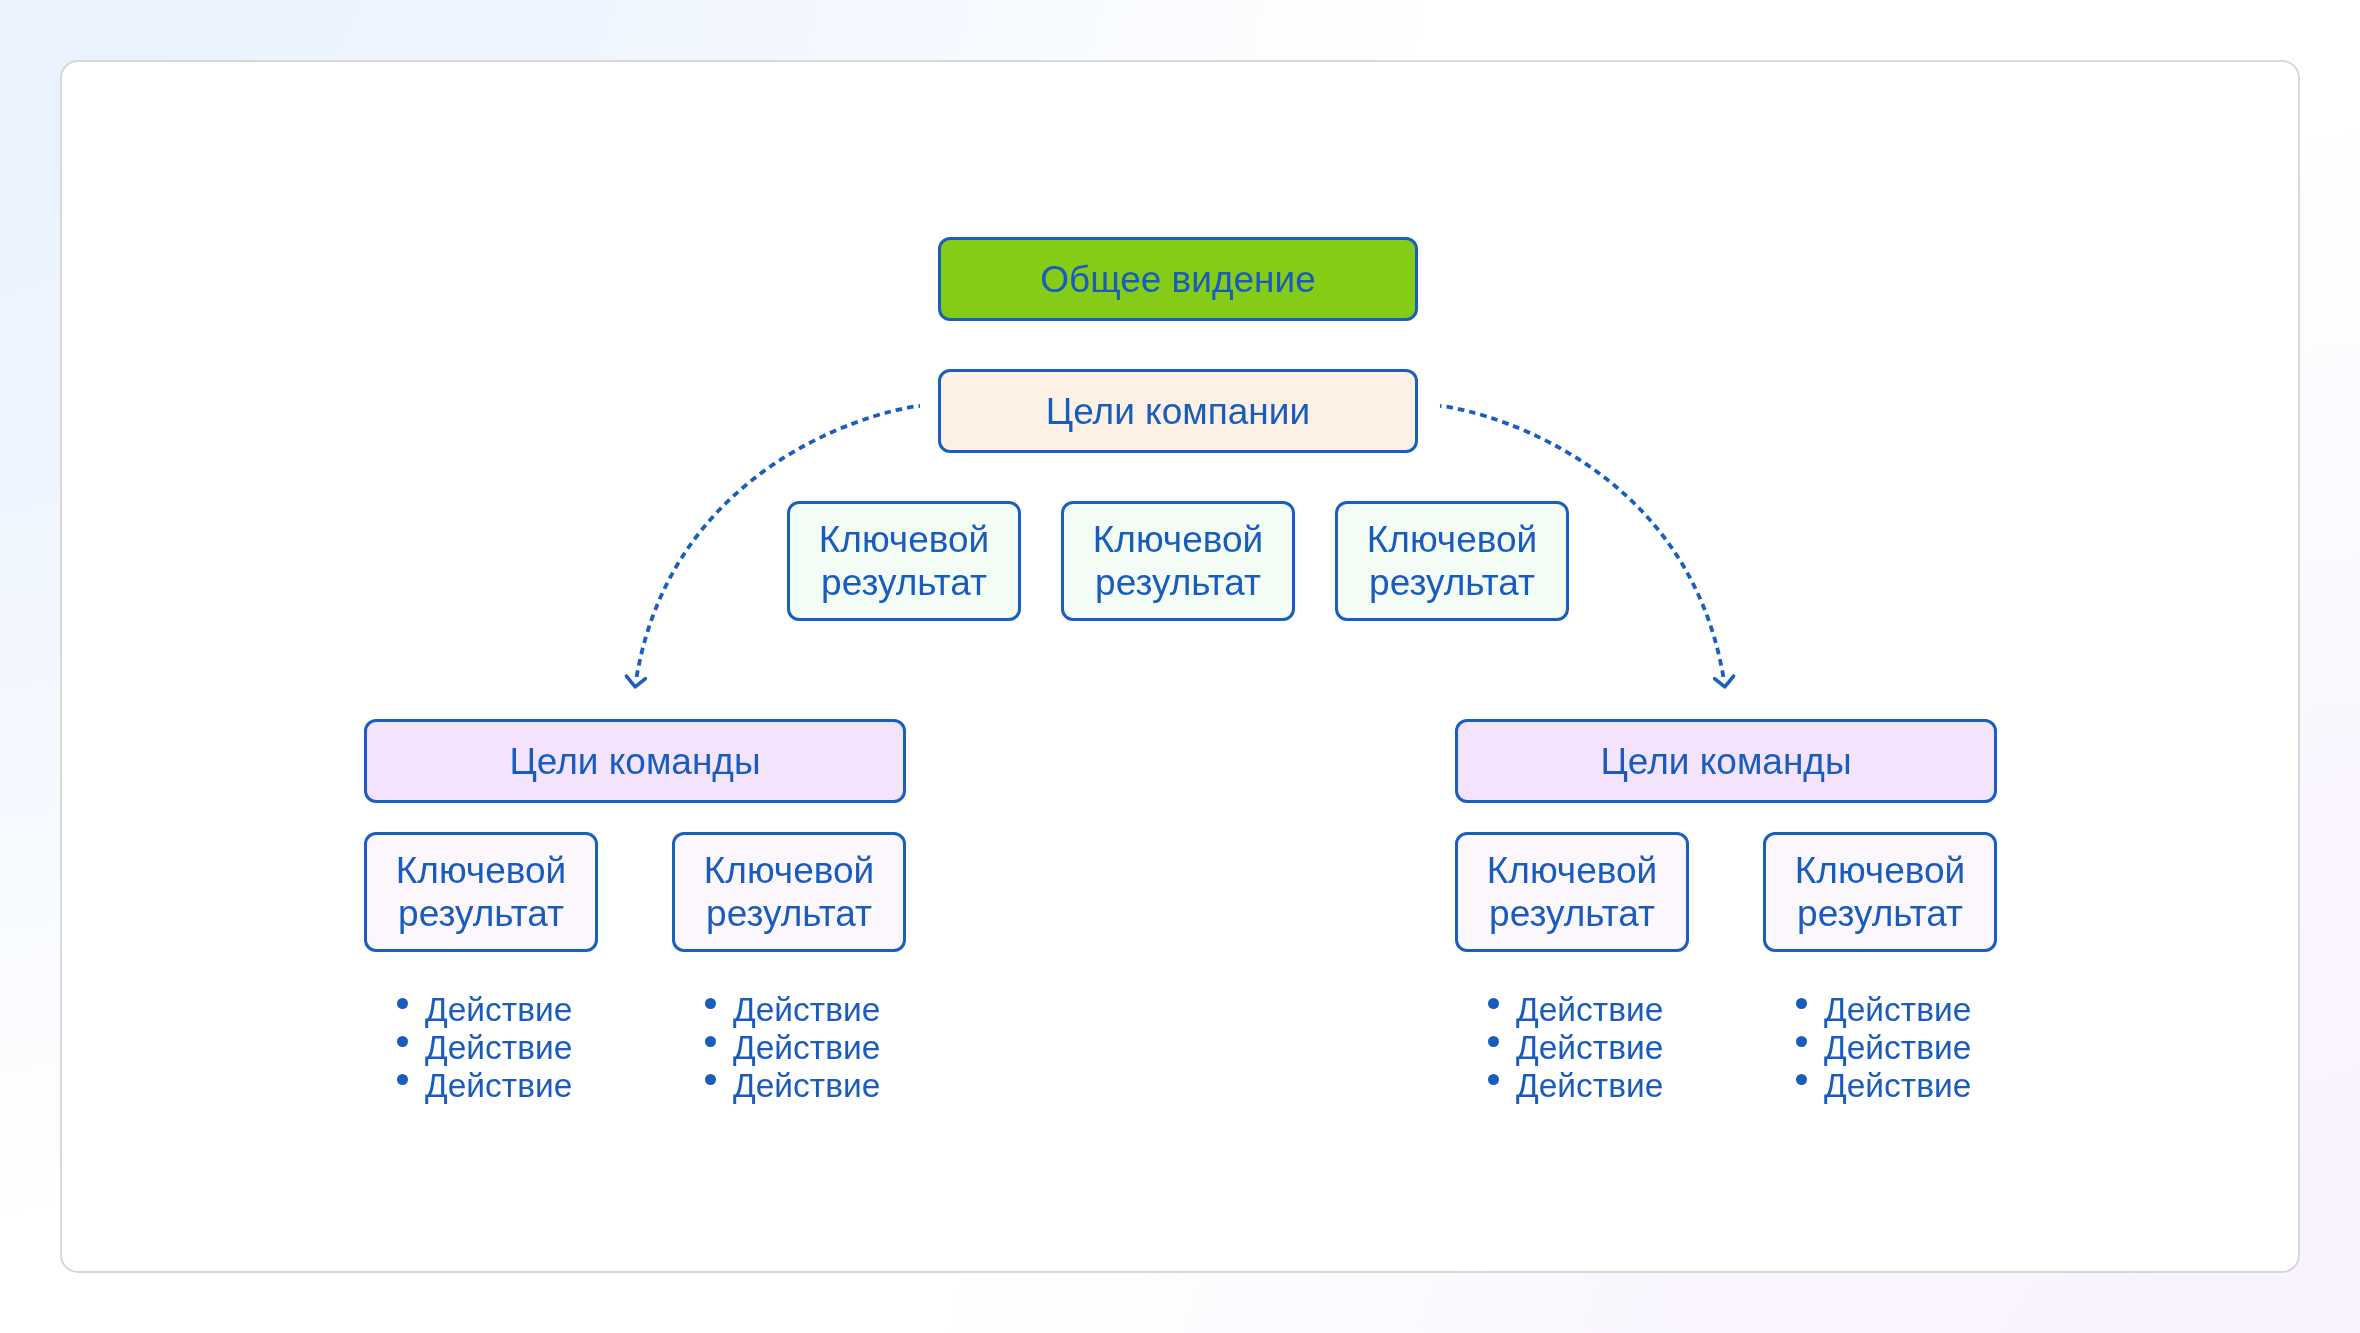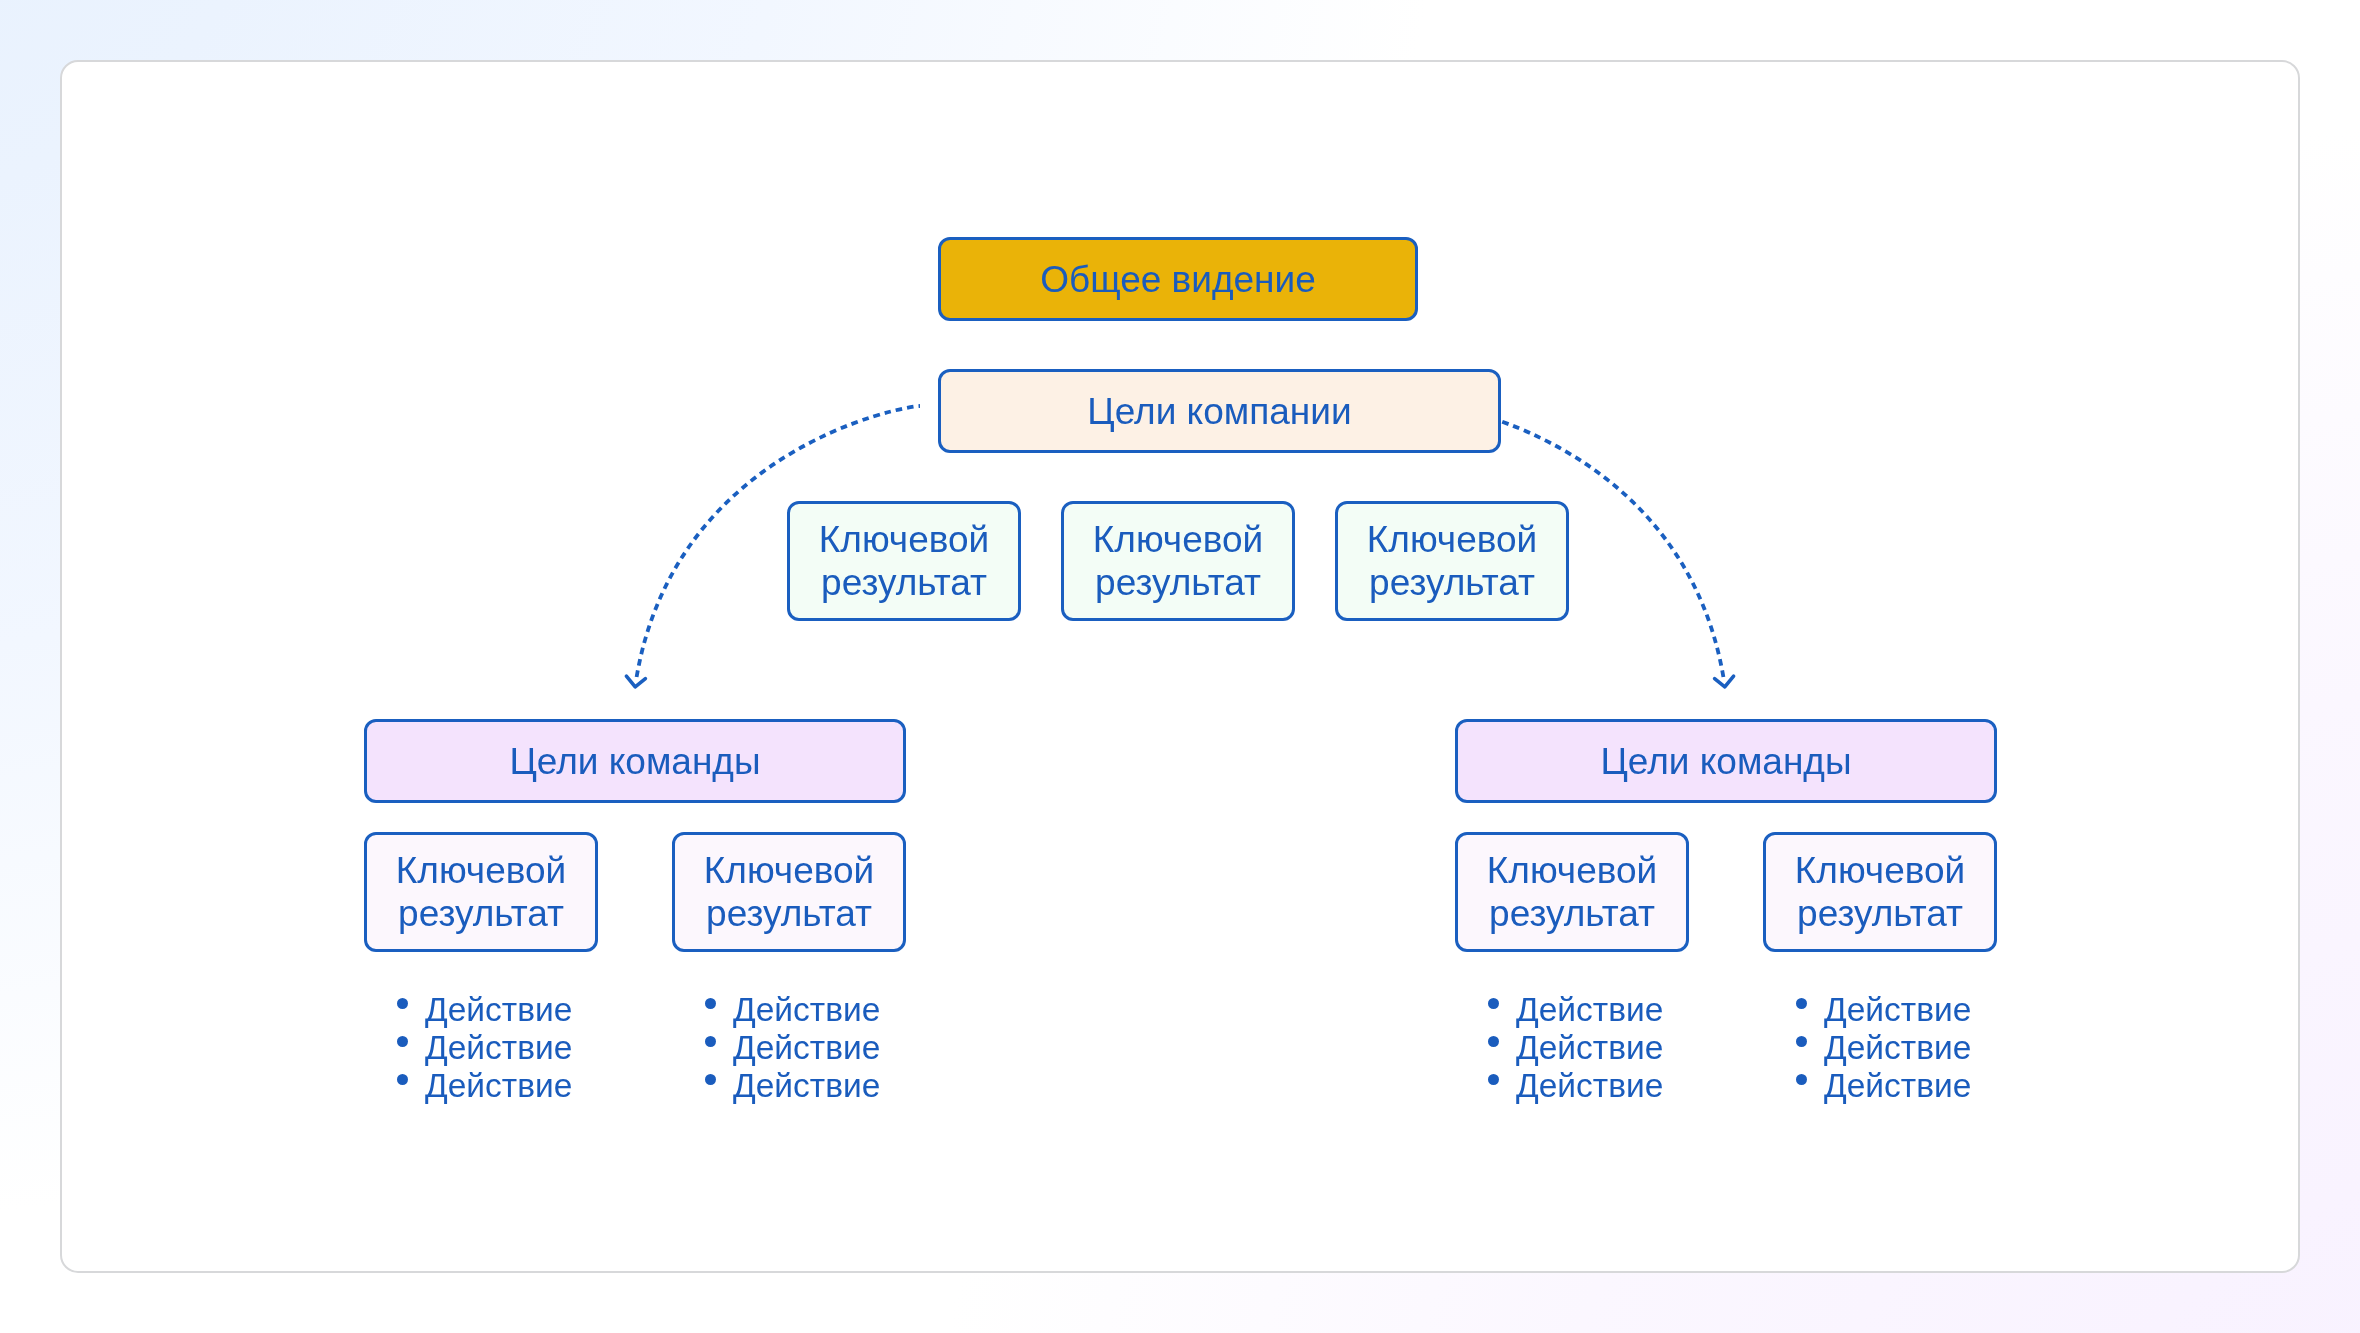--- a/index.html
+++ b/index.html
@@ -13,21 +13,21 @@
   }
   #bg{position:absolute;left:0;top:0;width:2360px;height:1333px;
     background:
       radial-gradient(1620px 1400px at -180px -180px, #e7f1fe 0%, #ebf3fe 28%, #f2f7ff 60%, rgba(255,255,255,0) 100%),
       radial-gradient(1620px 1480px at 2540px 1600px, #f7f0fe 0%, #f9f3ff 30%, #fbf7ff 62%, rgba(255,255,255,0) 100%),
       #ffffff;
   }
   #card{position:absolute;left:60px;top:60px;width:2240px;height:1213px;
     background:#ffffff;border:2px solid #d7d8da;border-radius:18px;box-sizing:border-box;}
 
-  .node.vision{background:#eab308;}
+  .node.vision{background:#84cc16;}
   .node.company{background:#fdf1e5;}
   .node.kr{background:#f3fdf6;}
   .node.team{background:#f4e3fd;margin-top:7px;}
   .node.tkr{background:#fcf7fd;}
   .node{position:absolute;box-sizing:border-box;border:3px solid #1a5fc0;
     border-radius:12px;
     display:flex;align-items:center;justify-content:center;text-align:center;
     color:#1a5cbd;font-size:37px;line-height:43px;letter-spacing:0px;}
 
   svg.wires{position:absolute;left:0;top:0;width:2360px;height:1333px;overflow:visible;}
@@ -51,21 +51,21 @@
   <g fill="none" stroke="#1a5fc0" stroke-width="3.6" stroke-linecap="round" stroke-linejoin="round">
     <path d="M 626.4 676.2 L 635.2 686.9 L 645.4 678.6"></path>
     <path d="M 1714.6 678.6 L 1724.8 686.9 L 1733.6 676.2"></path>
   </g>
 </svg>
 
 <div class="node vision" style="left:938px;top:237px;width:480px;height:84px;">
   <span>Общее видение</span>
 </div>
 
-<div class="node company" style="left:938px;top:369px;width:563px;height:84px;">
+<div class="node company" style="left:938px;top:369px;width:480px;height:84px;">
   <span>Цели компании</span>
 </div>
 
 <div class="node kr" style="left:787px;top:501px;width:234px;height:120px;">
   <span>Ключевой результат</span>
 </div>
 <div class="node kr" style="left:1061px;top:501px;width:234px;height:120px;">
   <span>Ключевой результат</span>
 </div>
 <div class="node kr" style="left:1335px;top:501px;width:234px;height:120px;">

